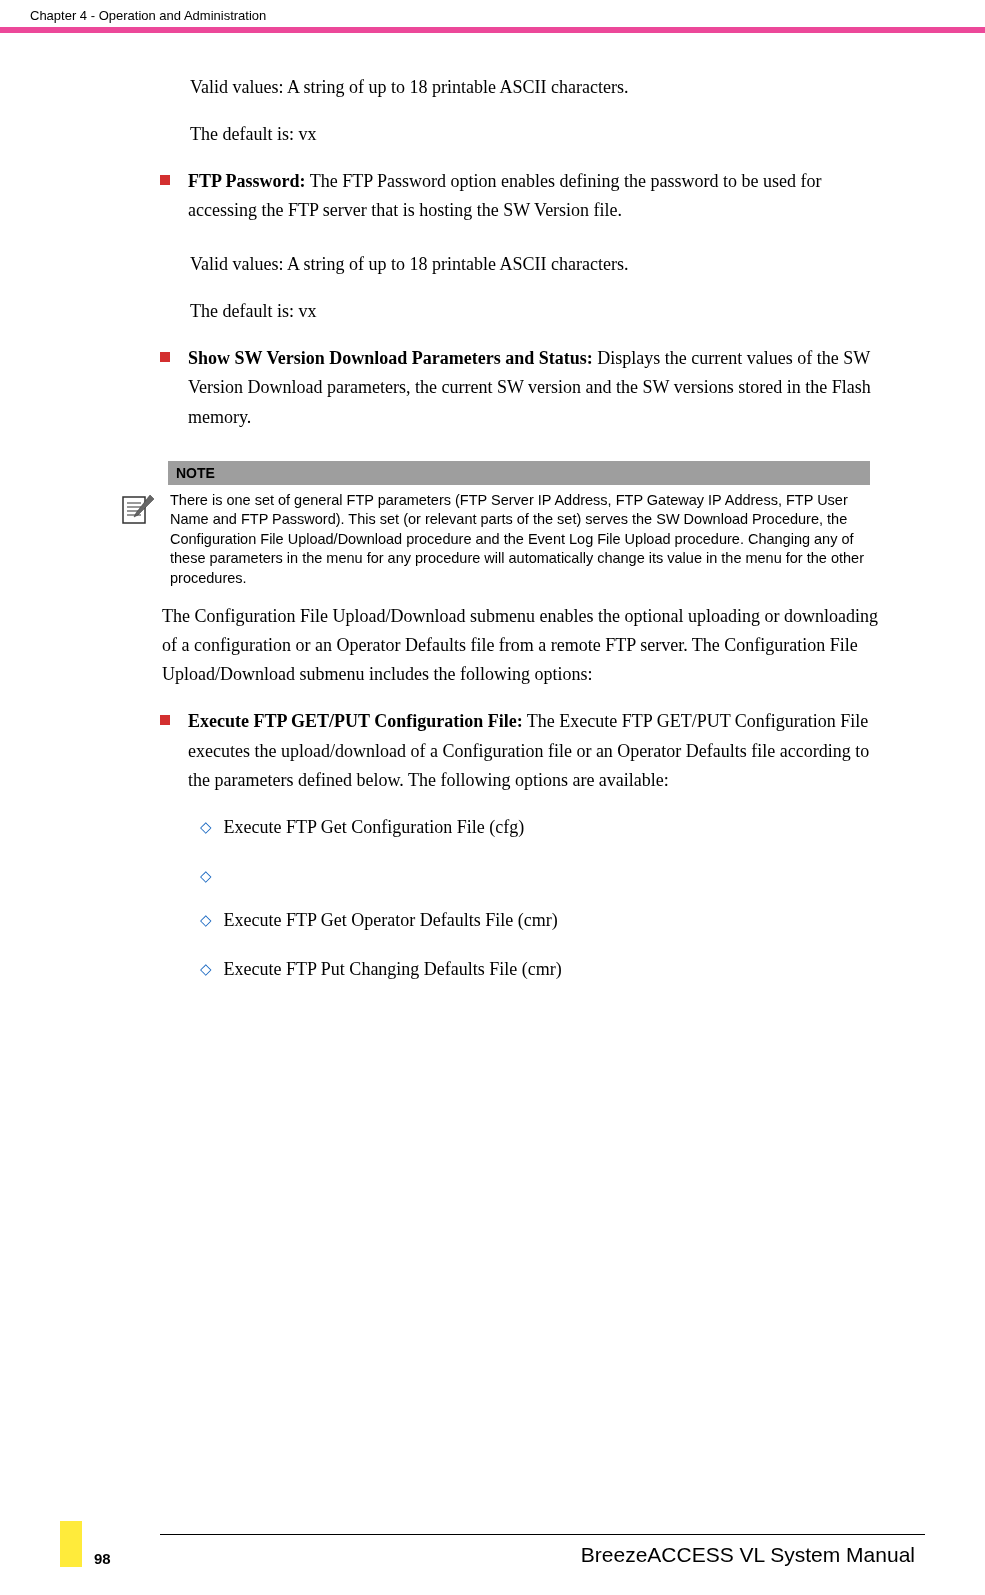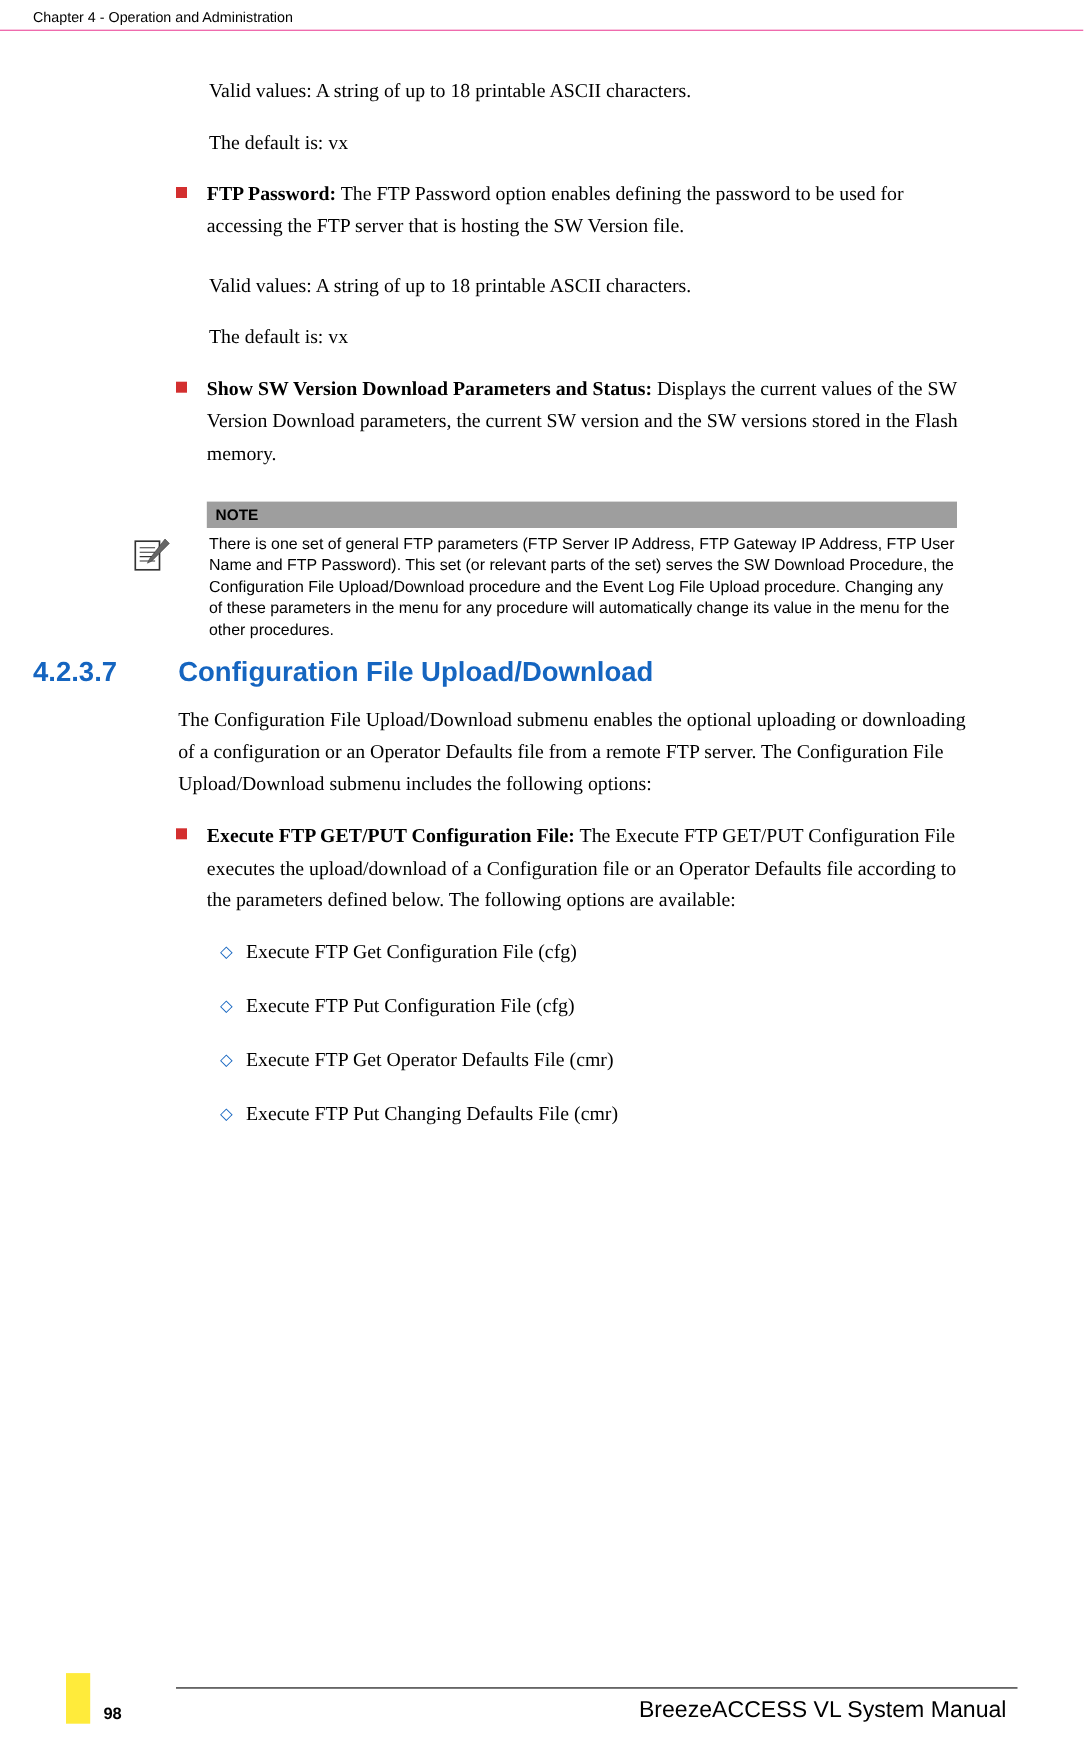--- a/index.html
+++ b/index.html
@@ -6,21 +6,21 @@
     body {
       font-family: Arial, Helvetica, sans-serif;
       width: 985px;
       height: 1595px;
       background: white;
       position: relative;
       padding: 0;
     }
     .header {
       padding: 8px 30px 4px 30px;
-      border-bottom: 1px solid #ec4899;
+      border-bottom: 6px solid #ec4899;
       font-size: 13px;
     }
     .content {
       padding: 40px 95px 0 60px;
     }
     .body-text {
       font-family: Georgia, 'Times New Roman', serif;
       font-size: 18px;
       line-height: 1.6;
       margin-bottom: 18px;
@@ -49,21 +49,20 @@
     .bullet-content .bold {
       font-weight: bold;
       text-align: right;
     }
     .spacer-sm { height: 6px; }
     .note-block {
       display: flex;
       margin-left: 60px;
       margin-top: 28px;
       margin-bottom: 14px;
-      gap: 20px;
     }
     .note-icon-col {
       width: 48px;
       flex-shrink: 0;
       padding-top: 30px;
     }
     .note-content-col {
       flex: 1;
       padding-right: 20px;
     }
@@ -197,41 +196,36 @@
         <line x1="7" y1="24" x2="21" y2="24" stroke="#333" stroke-width="1"></line>
         <polygon points="30,4 34,8 18,24 14,26 16,22" fill="#666" stroke="#333" stroke-width="0.5"></polygon>
       </svg>
     </div>
     <div class="note-content-col">
       <div class="note-header">NOTE</div>
       <div class="note-text">There is one set of general FTP parameters (FTP Server IP Address, FTP Gateway IP Address, FTP User Name and FTP Password). This set (or relevant parts of the set) serves the SW Download Procedure, the Configuration File Upload/Download procedure and the Event Log File Upload procedure. Changing any of these parameters in the menu for any procedure will automatically change its value in the menu for the other procedures.</div>
     </div>
   </div>
 
-  <div class="section-heading">
-    <div class="section-num">4.2.3.7</div>
-    <div class="section-title">Configuration File Upload/Download</div>
-  </div>
 
   <div class="body-text" style="margin-left:102px;">The Configuration File Upload/Download submenu enables the optional uploading or downloading of a configuration or an Operator Defaults file from a remote FTP server. The Configuration File Upload/Download submenu includes the following options:</div>
 
   <div class="bullet-item">
     <div class="bullet-marker"></div>
     <div class="bullet-content">
       <span class="bold">Execute FTP GET/PUT Configuration File:</span><span> The Execute FTP GET/PUT Configuration File executes the upload/download of a Configuration file or an Operator Defaults file according to the parameters defined below. The following options are available:</span>
     </div>
   </div>
 
   <div class="diamond-item">
     <span class="diamond-marker">◇</span>
     <span class="diamond-text">Execute FTP Get Configuration File (cfg)</span>
   </div>
   <div class="diamond-item">
     <span class="diamond-marker">◇</span>
-    <span class="diamond-text">Execute FTP Put Configuration File (cfg)</span>
   </div>
   <div class="diamond-item">
     <span class="diamond-marker">◇</span>
     <span class="diamond-text">Execute FTP Get Operator Defaults File (cmr)</span>
   </div>
   <div class="diamond-item">
     <span class="diamond-marker">◇</span>
     <span class="diamond-text">Execute FTP Put Changing Defaults File (cmr)</span>
   </div>
 

